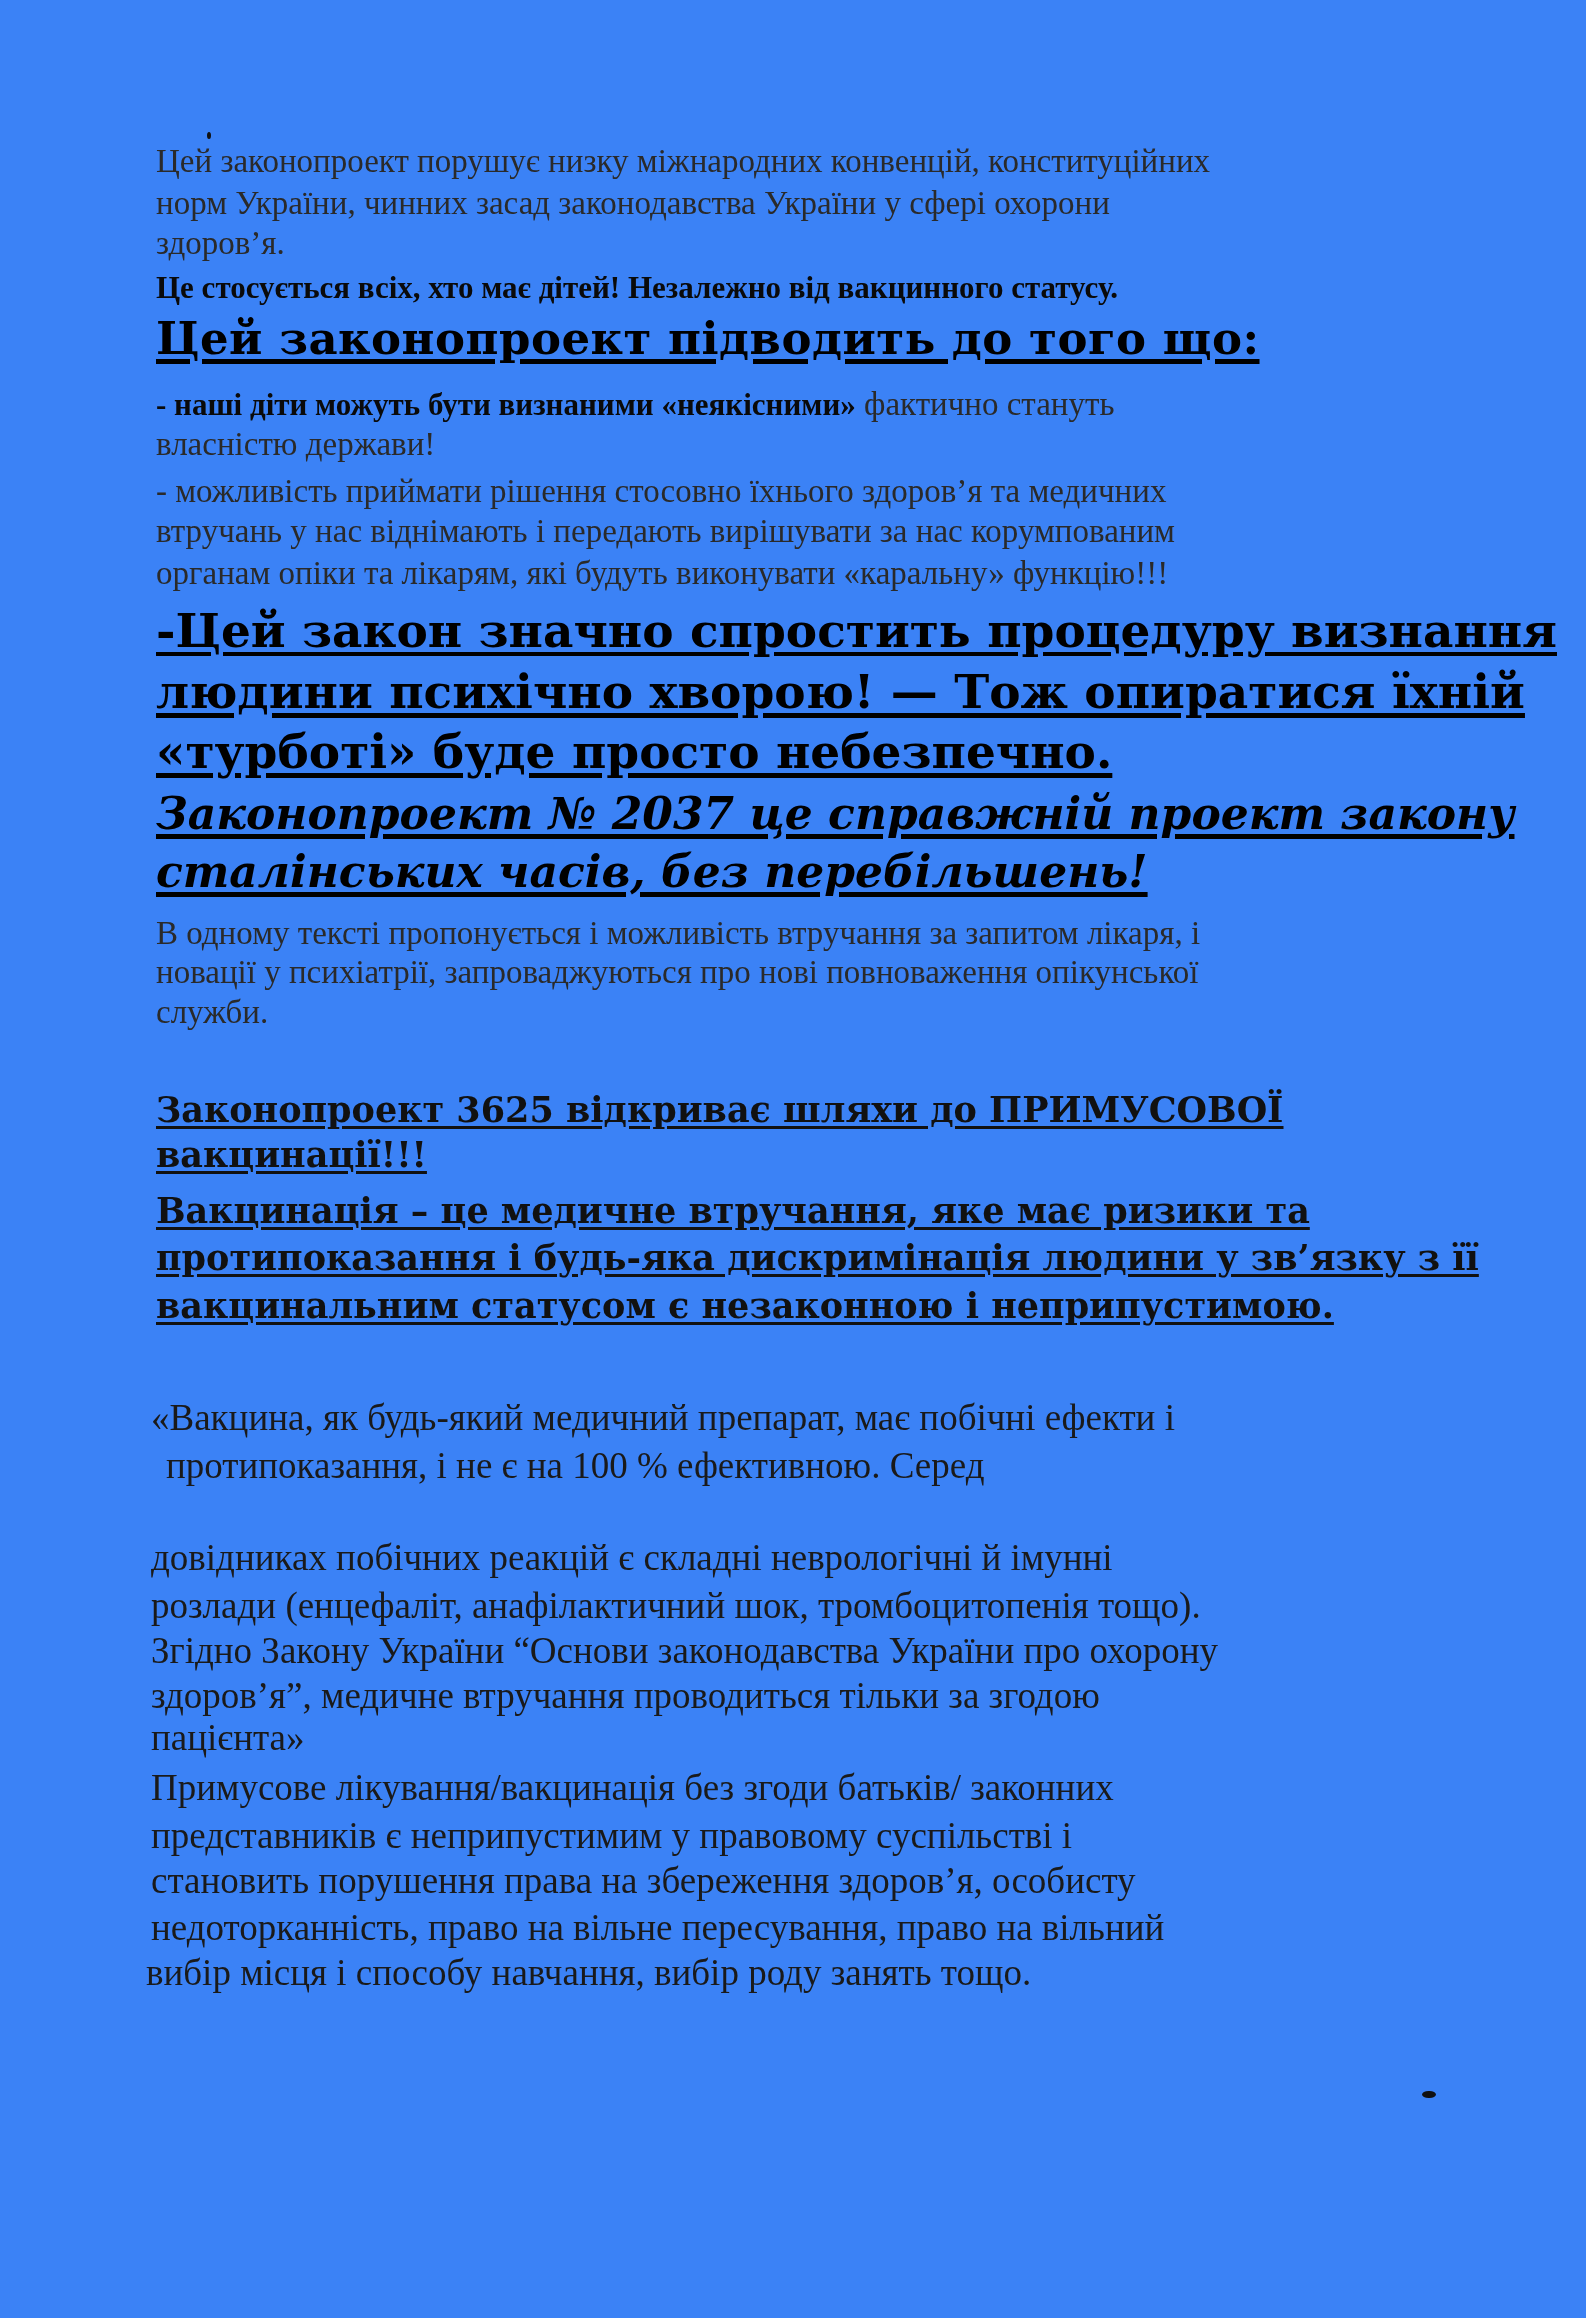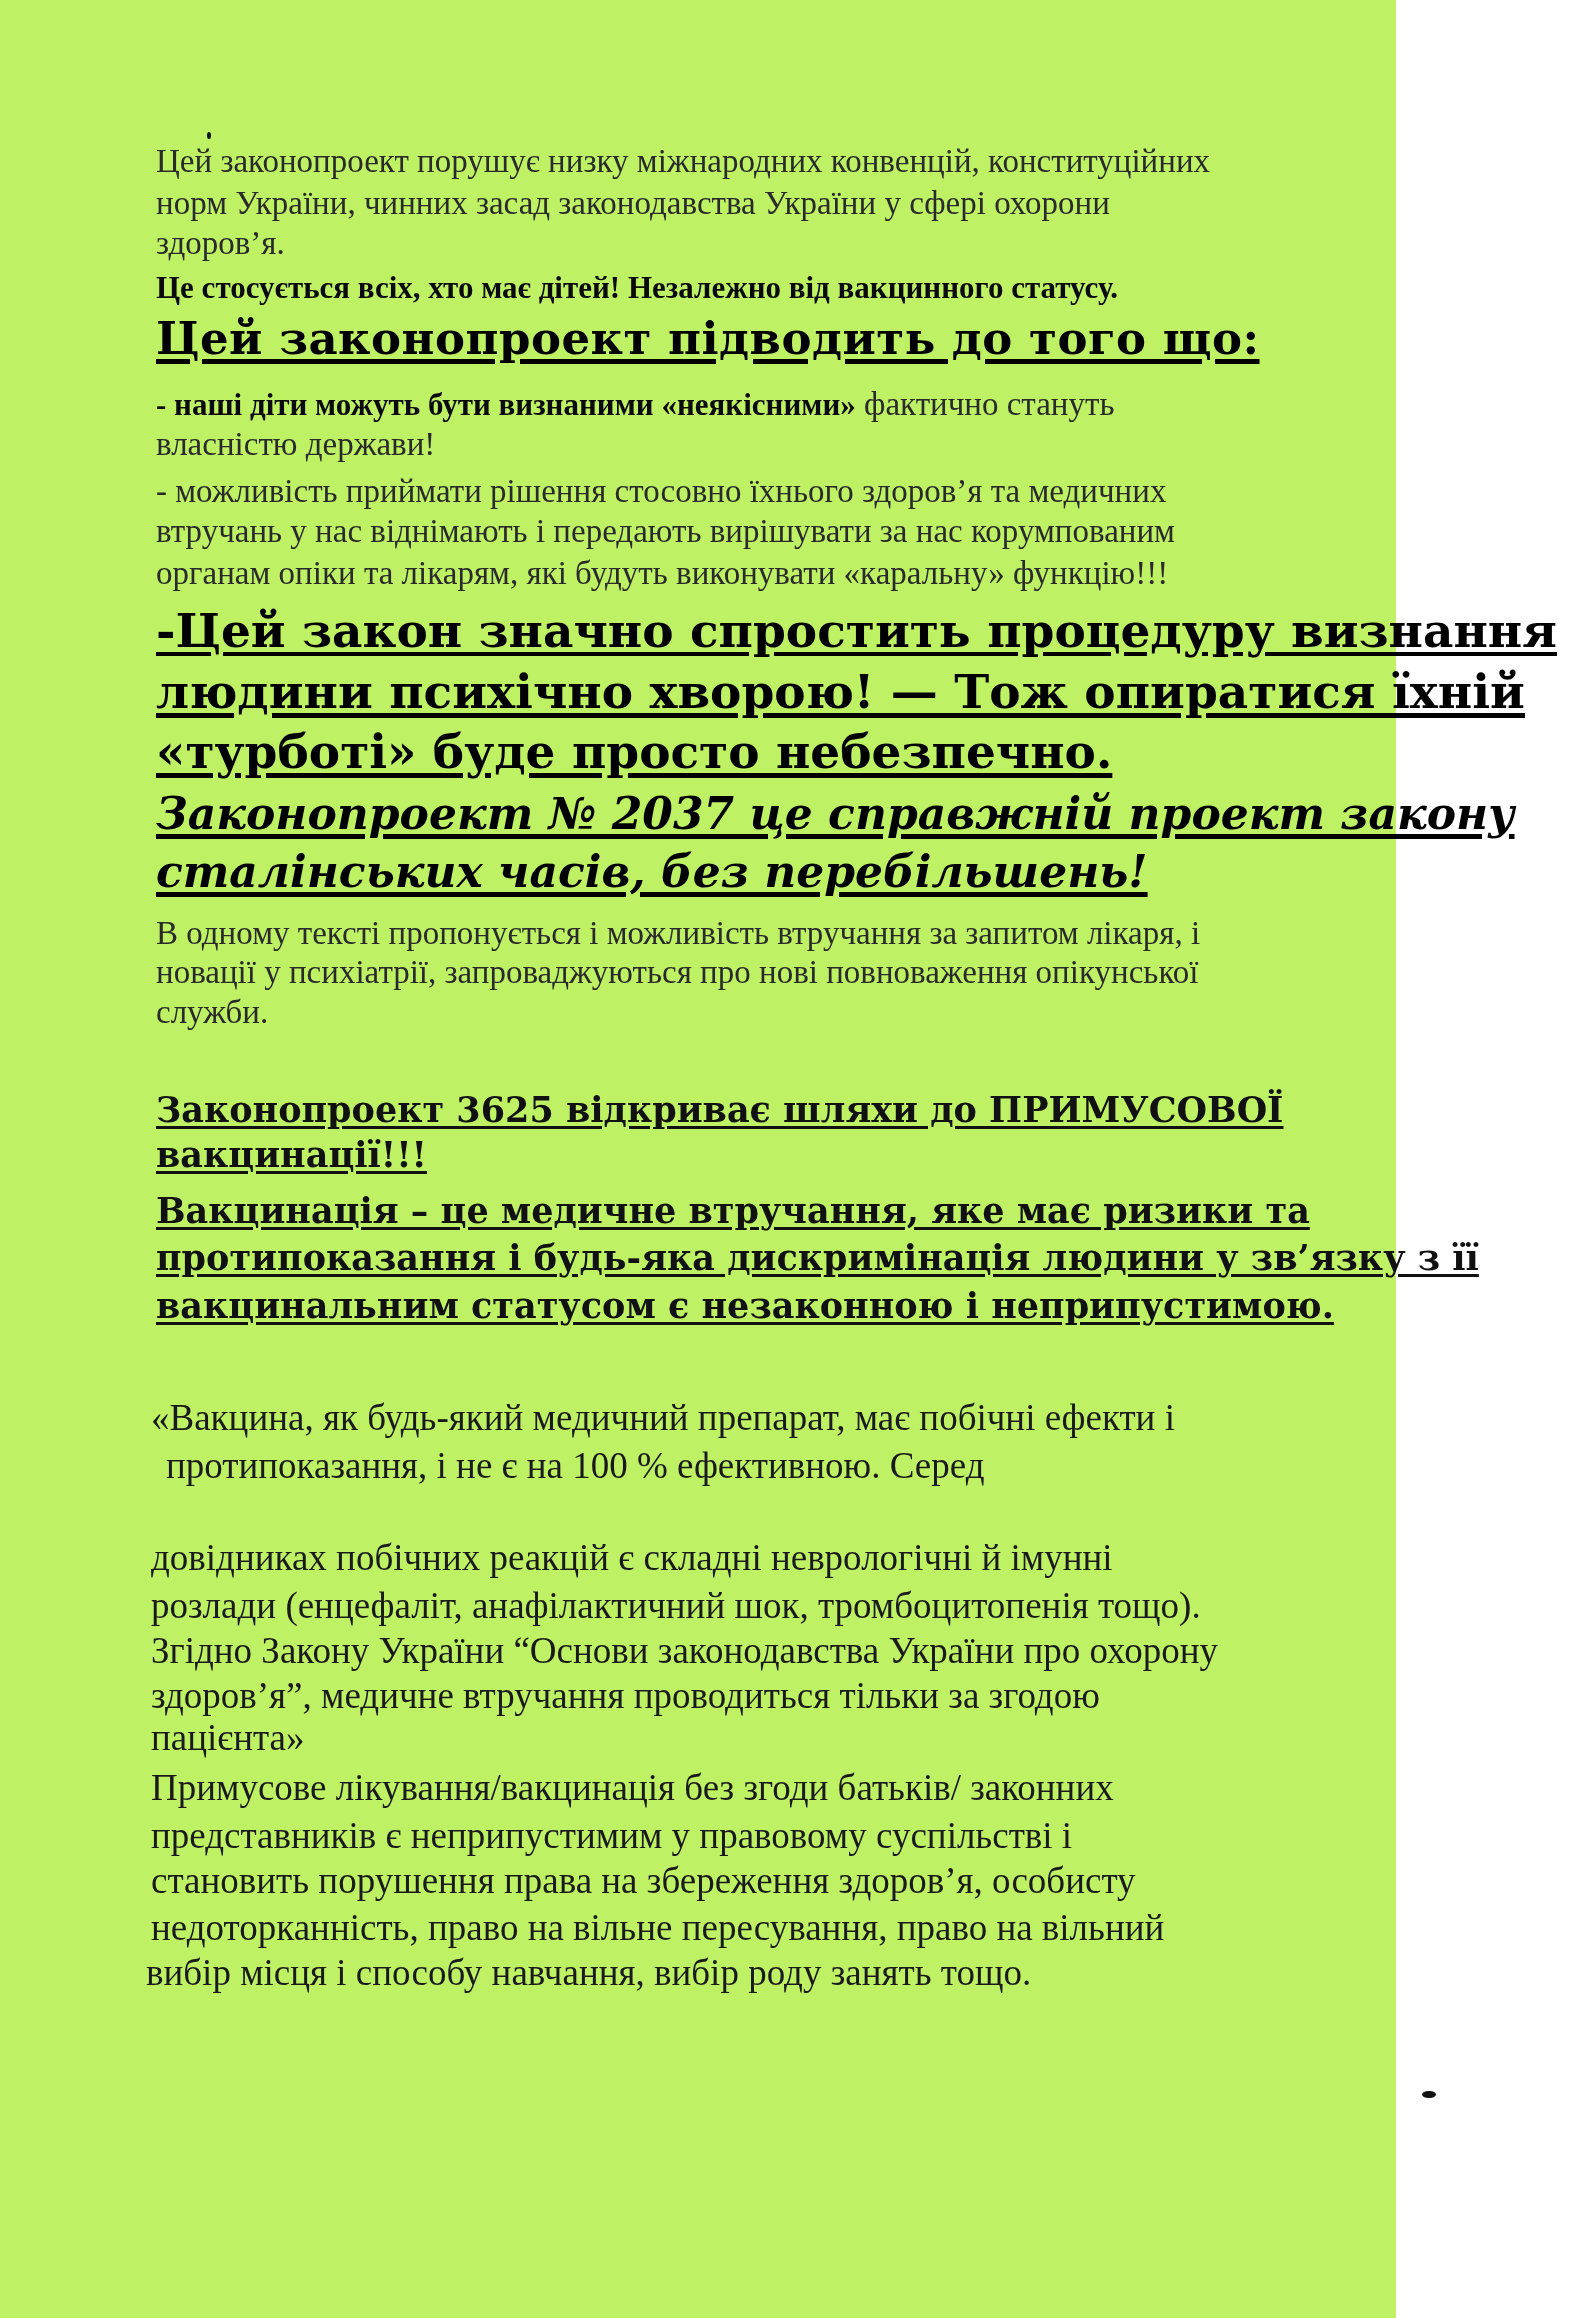--- a/index.html
+++ b/index.html
@@ -1,17 +1,17 @@
 <!DOCTYPE html>
 <html style="font-size:8.5px"><head>
 <meta charset="utf-8">
 <style>
   html, body { margin: 0; padding: 0; background: #ffffff; }
   body { width: 1586px; height: 2319px; position: relative; overflow: hidden; color: #111; }
-  .page { position: absolute; left: 0; top: 0; width: 1396px; height: 2319px; background: #bef264; }
+  .page { position: absolute; left: 0; top: 0; width: 1586px; height: 2319px; background: #3b82f6; }
   .line { position: absolute; left: 156px; white-space: nowrap; font-family: "Liberation Serif", "DejaVu Serif", serif; }
   .reg { font-size: 33px; font-weight: normal; color: #2a2a2a; }
   .bold-sm { font-size: 31px; font-weight: bold; color: #0a0a0a; }
   .h-big { font-size: 49px; font-weight: bold; color: #000; font-family: "DejaVu Serif", serif; letter-spacing: 0.5px; }
   .u { text-decoration: underline; text-decoration-thickness: 4.8px; text-underline-offset: 5.3px; }
   .u-thin { text-decoration: underline; text-decoration-thickness: 3.2px; text-underline-offset: 4.2px; }
   .h-mid { font-size: 47px; font-weight: bold; color: #000; font-family: "DejaVu Serif", serif; }
   .h-it { font-size: 44px; font-weight: bold; font-style: italic; color: #000; font-family: "DejaVu Serif", serif; }
   .bu { font-size: 35px; font-weight: bold; color: #111; font-family: "DejaVu Serif", serif; }
   .quote { font-size: 37px; color: #1a1a1a; }

